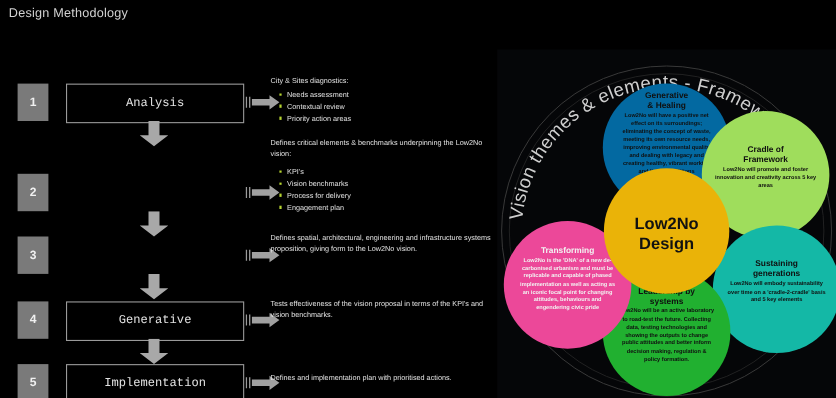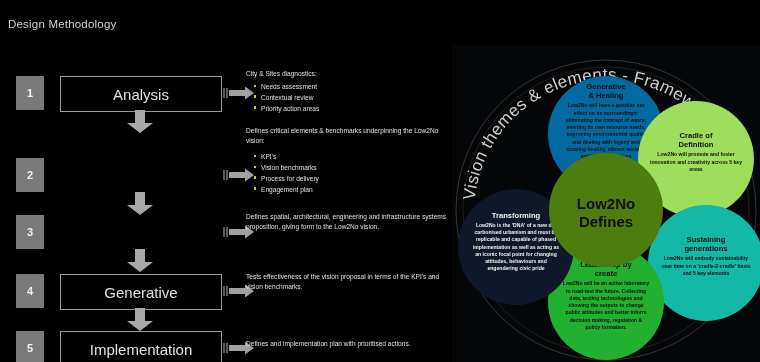--- a/index.html
+++ b/index.html
@@ -1,26 +1,26 @@
 <!DOCTYPE html>
 <html><head>
 <meta charset="utf-8">
 <style>
   html,body{margin:0;padding:0;background:#000;}
   body{width:760px;height:362px;position:relative;overflow:hidden;
        font-family:"Liberation Sans",sans-serif;color:#d9d9d9;}
 
-  #page-title{position:absolute;left:8px;top:6px;font-size:11.5px;color:#d2d2d2;letter-spacing:.2px;margin-top:12px;}
+  #page-title{position:absolute;left:8px;top:6px;font-size:11.5px;color:#d2d2d2;letter-spacing:.2px;}
 
   
   .flow-row{position:absolute;left:0;width:450px;height:34px;}
   .num-box{position:absolute;left:16px;top:0;width:28px;height:34px;background:#7a7a7a;
            color:#f0f0f0;font-size:11px;display:flex;align-items:center;justify-content:center;font-weight:600;}
   .stage-box{position:absolute;left:60px;top:0;width:160px;height:34px;border:1px solid #9a9a9a;
-             display:flex;align-items:center;justify-content:center;font-size:15px;color:#e2e2e2;background:#000;}
+             display:flex;align-items:center;justify-content:center;font-size:11px;color:#e2e2e2;background:#000;font-family:Liberation Mono, monospace;}
   .down-arrow{position:absolute;left:125px;width:30px;height:24px;}
   .conn{position:absolute;left:223px;top:9px;width:32px;height:16px;}
   .desc{position:absolute;font-size:6.6px;line-height:1.55;color:#e0e0e0;width:205px;}
   .desc ul{margin:3px 0 0 0;padding-left:9px;list-style:none;}
   .desc li{position:relative;padding-left:6px;margin-bottom:.6px;}
   .desc li:before{content:"";position:absolute;left:-1px;top:2.4px;width:2.4px;height:2.4px;background:#b6d431;}
 
   
   #framework{position:absolute;left:452px;top:45px;width:308px;height:317px;background:#050608;overflow:hidden;}
   #fw-arc{position:absolute;left:0;top:0;width:308px;height:317px;}
@@ -147,47 +147,47 @@
     <div class="c-head">
       <span>Generative</span><br>
       <span>&amp; Healing</span>
     </div>
     <div class="c-body" style="width:86px;">Low2No will have a positive net effect on its surroundings; eliminating the concept of waste, meeting its own resource needs, improving environmental quality and dealing with legacy and creating healthy, vibrant working and living conditions</div>
   </div>
 
   <div class="circle" id="c-cradle" style="left:186px;top:56px;width:116px;height:116px;background:#9fdd5c;padding-top:30px;">
     <div class="c-head">
       <span>Cradle of</span><br>
-      <span>Definition</span>
+      <span>Framework</span>
     </div>
     <div class="c-body" style="width:96px;">Low2No will promote and foster innovation and creativity across 5 key areas</div>
   </div>
 
   <div class="circle" id="c-sust" style="left:196px;top:160px;width:116px;height:116px;background:#14b8a6;padding-top:30px;">
     <div class="c-head">
       <span>Sustaining</span><br>
       <span>generations</span>
     </div>
     <div class="c-body" style="width:92px;">Low2No will embody sustainability over time on a 'cradle-2-cradle' basis and 5 key elements</div>
   </div>
 
   <div class="circle" id="c-lead" style="left:96px;top:199px;width:116px;height:116px;background:#21b030;padding-top:16px;">
     <div class="c-head">
       <span>Leadership by</span><br>
-      <span>create</span>
+      <span>systems</span>
     </div>
     <div class="c-body" style="width:88px;">Low2No will be an active laboratory to road-test the future. Collecting data, testing technologies and showing the outputs to change public attitudes and better inform decision making, regulation &amp; policy formation.</div>
   </div>
 
-  <div class="circle" id="c-trans" style="left:6px;top:144px;width:116px;height:116px;background:#0f172a;color:#f2f2f2;padding-top:22px;">
+  <div class="circle" id="c-trans" style="left:6px;top:156px;width:116px;height:116px;background:#ec4899;color:#f2f2f2;padding-top:22px;">
     <div class="c-head">
       <span>Transforming</span>
     </div>
     <div class="c-body" style="width:92px;">Low2No is the 'DNA' of a new de-carbonised urbanism and must be replicable and capable of phased implementation as well as acting as an iconic focal point for changing attitudes, behaviours and engendering civic pride</div>
   </div>
 
 
-  <div class="circle" id="c-center" style="left:97px;top:108px;width:114px;height:114px;background:#4d7c0f;">
+  <div class="circle" id="c-center" style="left:97px;top:108px;width:114px;height:114px;background:#eab308;">
     <div>Low2No</div>
-    <div>Defines</div>
+    <div>Design</div>
   </div>
 
 </div>
 
 </body></html>

